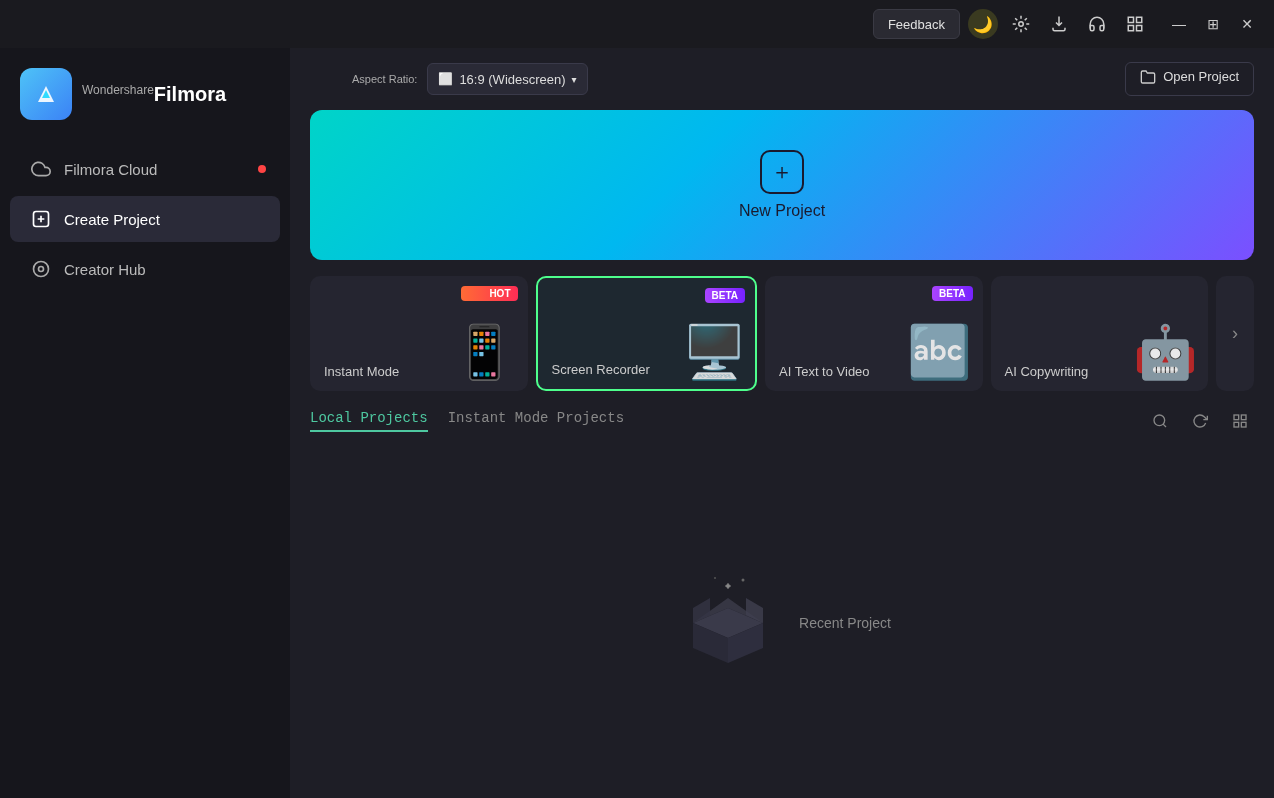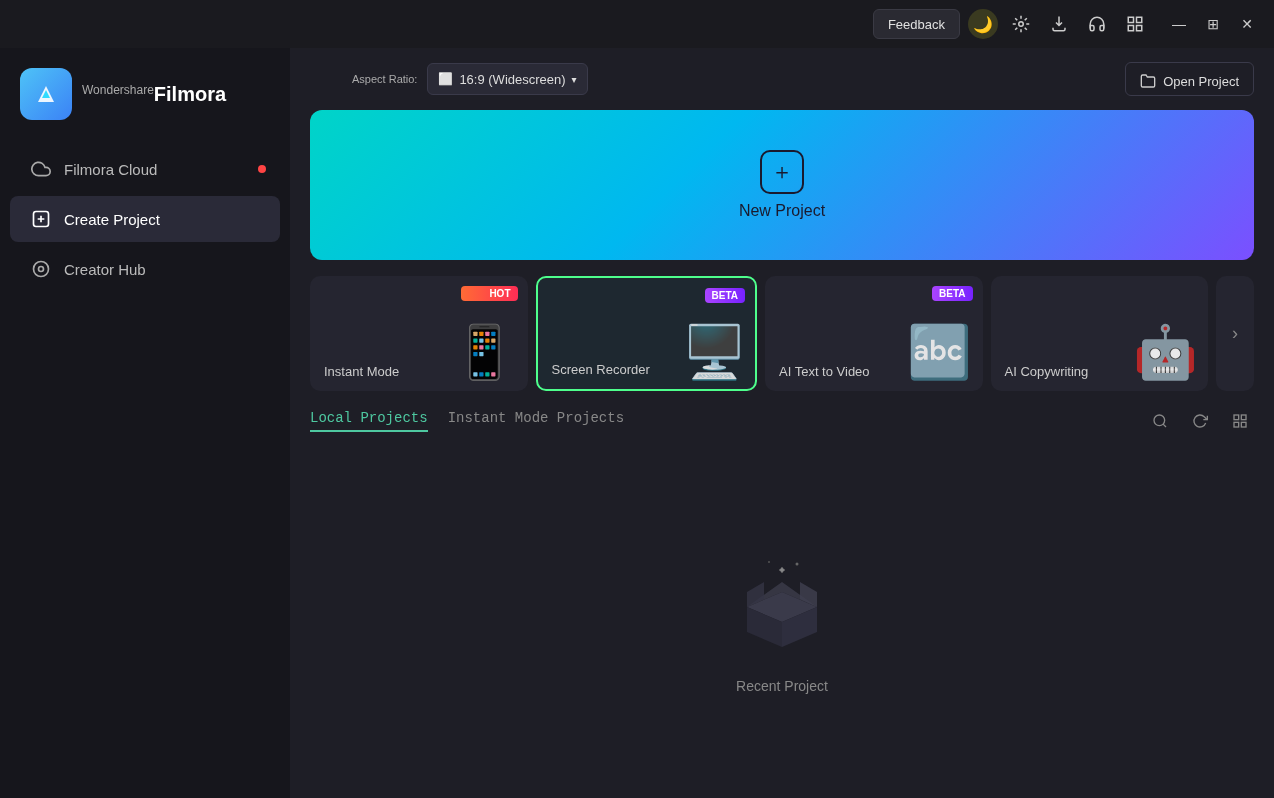--- a/index.html
+++ b/index.html
@@ -189,21 +189,21 @@
       align-items: center;
       gap: 6px;
       min-width: 160px;
       height: 32px;
     }
     .aspect-icon { font-size: 12px; }
     .chevron { margin-left: auto; font-size: 10px; }
 
     .open-project-btn {
       display: flex;
-      align-items: flex-end;
+      align-items: flex-start;
       gap: 7px;
       background: transparent;
       border: 1px solid #3a3a4a;
       border-radius: 6px;
       color: #ddd;
       padding: 6px 14px;
       font-size: 13px;
       cursor: pointer;
       height: 34px;
     }
@@ -376,21 +376,20 @@
       display: flex;
       align-items: center;
       justify-content: center;
       border-radius: 4px;
     }
 
     
     .empty-state {
       flex: 1;
       display: flex;
-      flex-direction: column;
       align-items: center;
       justify-content: center;
       gap: 16px;
     }
     .empty-box {
       width: 110px;
       height: 110px;
       position: relative;
     }
     .empty-label {

